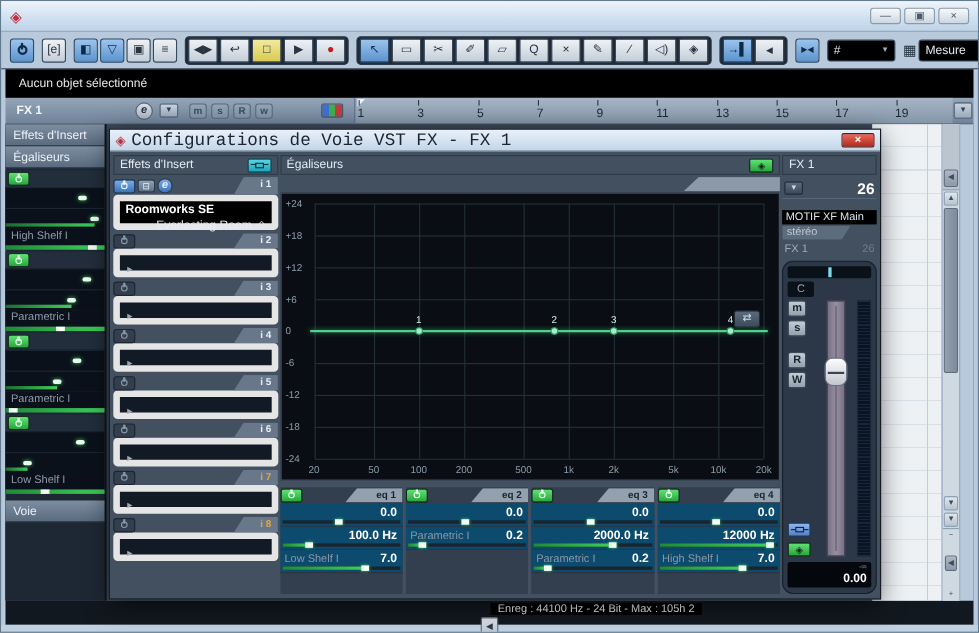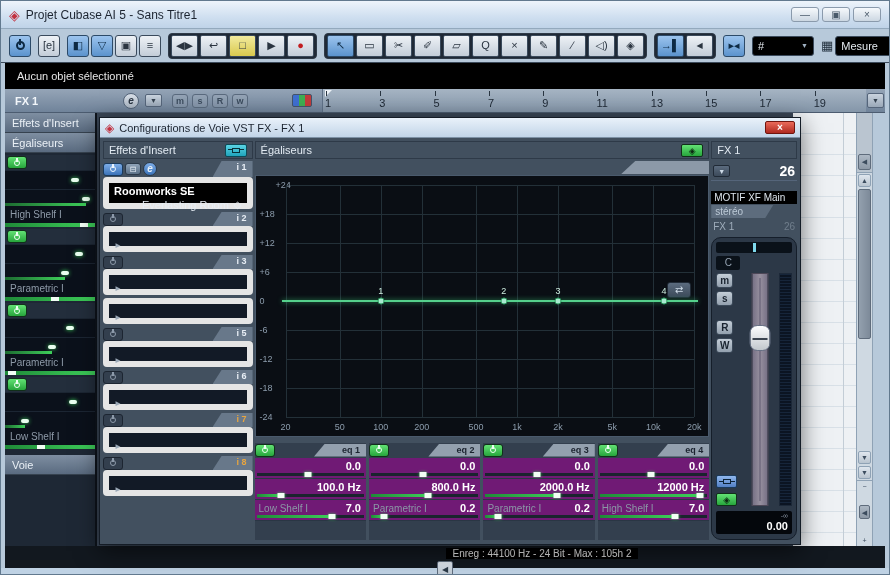--- a/index.html
+++ b/index.html
@@ -95,21 +95,21 @@
   .vszoom{height:66px;position:relative;background:#cfd9e2;border-top:1px solid #8fa2b5;}
   .vszoom .minus{position:absolute;top:2px;left:0;right:0;text-align:center;}
   .vszoom .zthumb{position:absolute;top:24px;left:2px;right:2px;height:14px;text-align:center;line-height:13px;background:linear-gradient(#aeb9c5,#8d99a7);border:1px solid #5f6c7c;border-radius:2px;}
   .vszoom .plus{position:absolute;bottom:2px;left:0;right:0;text-align:center;}
 
   
   .dialog{position:absolute;left:94px;top:4px;width:702px;height:428px;z-index:5;
     background:#42505f;border:1px solid #141c26;box-shadow:0 6px 22px rgba(0,0,0,.55);}
   .dtitle{height:20px;background:linear-gradient(#e9f1fa,#c2d5e8);display:flex;align-items:center;gap:5px;padding:0 5px;border-bottom:1px solid #7d91a5;}
   .dtitle .logo{font-size:12px;}
-  .dtitle .txt{font-size:11px;color:#1c2430;}
+  .dtitle .txt{font-size:16px;color:#1c2430;font-family:Liberation Mono, monospace;}
   .dclose{margin-left:auto;width:30px;height:13px;background:linear-gradient(#ea6a5a,#b02a20);border:1px solid #70150e;border-radius:2px;
     color:#fff;font-size:10px;font-weight:bold;text-align:center;line-height:11px;}
   .dbody{display:flex;gap:2px;padding:3px;height:405px;}
   .dcol1{width:150px;display:flex;flex-direction:column;}
   .dcol2{width:456px;display:flex;flex-direction:column;}
   .dcol3{width:86px;display:flex;flex-direction:column;}
   .phead{height:18px;flex:none;background:linear-gradient(#74captain,#000),linear-gradient(#75859a,#4e5e72);border:1px solid #2e3a48;
     color:#e2eaf2;font-size:11px;display:flex;align-items:center;padding:0 5px;justify-content:space-between;margin-bottom:2px;}
   .tealbtn{width:22px;height:13px;background:linear-gradient(#5ad4e4,#1fa4bc);border:1px solid #0c4a56;border-radius:2px;display:flex;align-items:center;justify-content:center;}
   .byp{width:8px;height:5px;border:1px solid #083038;position:relative;}
@@ -151,21 +151,21 @@
   .ptn{position:absolute;top:-13px;left:50%;transform:translateX(-50%);font-size:9px;color:#cfeee0;}
   .loopbtn{position:absolute;right:3px;top:50%;margin-top:-19px;width:24px;height:16px;background:linear-gradient(#5b6b7e,#3c4a5a);
     border:1px solid #202a36;border-radius:3px;color:#cfdce8;font-size:10px;text-align:center;line-height:14px;}
 
   
   .bands{flex:1;display:flex;gap:3px;margin-top:6px;}
   .band{flex:1;display:flex;flex-direction:column;background:#333f4e;}
   .bhead{height:14px;display:flex;align-items:center;justify-content:space-between;margin-bottom:1px;}
   .btab{min-width:52px;height:13px;background:#93a0ae;color:#1c2430;font-size:9px;font-weight:bold;text-align:right;
     padding:1px 6px 0 12px;clip-path:polygon(11px 0,100% 0,100% 100%,0 100%);}
-  .brow{height:21px;background:#701a75;border-bottom:1px solid #2a3644;position:relative;padding:2px 5px 0 4px;
+  .brow{height:21px;background:#0c4a6e;border-bottom:1px solid #2a3644;position:relative;padding:2px 5px 0 4px;
     display:flex;align-items:flex-start;justify-content:flex-end;gap:4px;}
   .bval{color:#fff;font-weight:bold;font-size:11px;}
   .blab{margin-right:auto;color:#8b98a6;font-size:10px;padding-top:1px;}
   .bslider{position:absolute;left:2px;right:2px;bottom:2px;height:3px;background:#1a242e;}
   .bfill{position:absolute;left:0;top:0;bottom:0;background:linear-gradient(90deg,#1f8a38,#3ecf5a);}
   .btick{position:absolute;top:-1px;width:7px;height:5px;background:#f2fff5;transform:translateX(-50%);box-shadow:0 0 3px #3ecf5a;}
 
   
   .chsel{height:20px;display:flex;align-items:center;justify-content:space-between;padding:0 2px;border-bottom:1px solid #55657a;}
   .chcaret{width:17px;height:12px;background:linear-gradient(#5b6b7e,#3c4a5a);border:1px solid #202a36;border-radius:2px;
@@ -216,21 +216,20 @@
   .grip{width:13px;height:16px;color:#7c8b9a;font-size:10px;text-align:center;line-height:15px;}
   .bframe{height:8px;background:#bfd2e4;}
 </style>
 </head>
 <body>
 
 <div class="window">
 
   <div class="titlebar">
     <span class="logo">◈</span>
-    <span class="title">Projet Cubase AI 5 - Sans Titre1</span>
     <div class="wctrls">
       <div class="wbtn">—</div>
       <div class="wbtn">▣</div>
       <div class="wbtn">×</div>
     </div>
   </div>
 
   <div class="toolbar">
       <div class="tbg">
         <div class="tbb blue">
@@ -550,20 +549,28 @@
                   <div class="sbtns">
                     <div class="pwrbtn graypwr">
                       <span class="pwr"></span>
                     </div>
                   </div>
                   <div class="stab">i 3</div>
                 </div>
                 <div class="sbox"><span class="sarr">►</span></div>
               </div>
               <div class="slot">
+                <div class="shead">
+                  <div class="sbtns">
+                    <div class="pwrbtn graypwr">
+                      <span class="pwr"></span>
+                    </div>
+                  </div>
+                  <div class="stab">i 4</div>
+                </div>
                 <div class="sbox"><span class="sarr">►</span></div>
               </div>
               <div class="slot">
                 <div class="shead">
                   <div class="sbtns">
                     <div class="pwrbtn graypwr">
                       <span class="pwr"></span>
                     </div>
                   </div>
                   <div class="stab">i 5</div>
@@ -611,21 +618,21 @@
             <span>Égaliseurs</span>
             <div class="greenbtn">◈</div>
           </div>
           <div class="graphtop">
             <div class="emptytab"></div>
           </div>
           <div class="graph">
             <div class="eqplot">
               <div class="loopbtn">⇄</div>
             <div class="hgrid" style="top: 0%;"></div>
-                <span class="ylab" style="top: 0%; margin-left: 16px;">+24</span>
+                <span class="ylab" style="top: 0%;">+24</span>
                 <div class="hgrid" style="top: 12.5%;"></div>
                 <span class="ylab" style="top: 12.5%;">+18</span>
                 <div class="hgrid" style="top: 25%;"></div>
                 <span class="ylab" style="top: 25%;">+12</span>
                 <div class="hgrid" style="top: 37.5%;"></div>
                 <span class="ylab" style="top: 37.5%;">+6</span>
                 <div class="hgrid" style="top: 50%;"></div>
                 <span class="ylab" style="top: 50%;">0</span>
                 <div class="hgrid" style="top: 62.5%;"></div>
                 <span class="ylab" style="top: 62.5%;">-6</span>
@@ -707,27 +714,20 @@
                   </div>
                   <div class="btab">eq 2</div>
                 </div>
                 <div class="brow">
                   <span class="bval">0.0</span>
                   <div class="bslider">
                     <span class="btick" style="left: 48%;"></span>
                   </div>
                 </div>
                 <div class="brow">
-                  <span class="bval">800.0 Hz</span>
-                  <div class="bslider">
-                    <span class="bfill" style="width: 53%;"></span>
-                    <span class="btick" style="left: 53%;"></span>
-                  </div>
-                </div>
-                <div class="brow">
                   <span class="blab">Parametric I</span>
                   <span class="bval">0.2</span>
                   <div class="bslider">
                     <span class="bfill" style="width: 12%;"></span>
                     <span class="btick" style="left: 12%;"></span>
                   </div>
                 </div>
               </div>
               <div class="band">
                 <div class="bhead">

